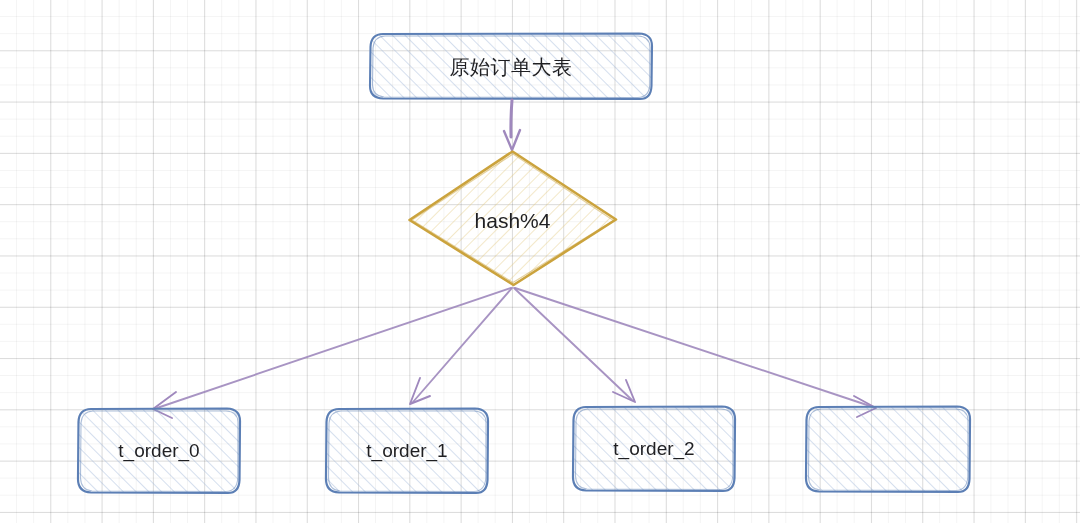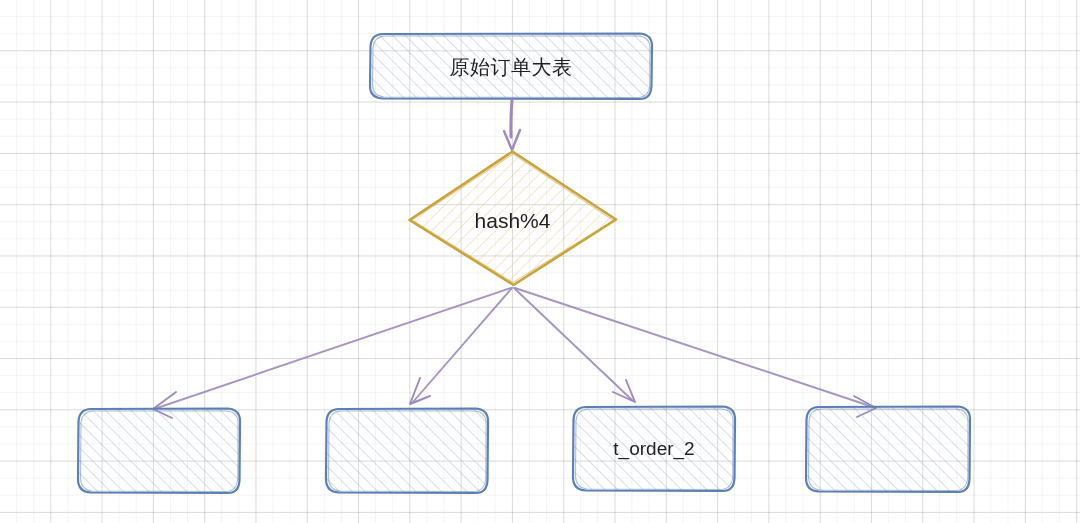--- a/index.html
+++ b/index.html
@@ -126,18 +126,20 @@
       <rect x="806" y="406" width="164" height="86" rx="13" ry="13" fill="url(#hatch-blue)" stroke="none"></rect>
       <path d="M819 407 Q807 407 806.5 420 L806 478 Q806 491 819 491.5 L958 492 Q969 492 969.5 479 L970 419 Q970 407 957 406.5 L819 407 Z" fill="none" stroke="#5c7fb5" stroke-width="2.2" stroke-linecap="round" stroke-linejoin="round"></path>
       <path d="M821 409 Q810 409.5 809 421 L808.5 477 Q809 489 820 490 L956 490.5 Q967 490 967.8 477 L968 420 Q967.5 409.5 956 409 L821 409 Z" fill="none" stroke="#5c7fb5" stroke-width="1.1" stroke-linecap="round" stroke-linejoin="round" opacity="0.5"></path>
     </g>
   </svg>
 
   <div class="node-label label-cn" style="left:370px; top:54px; width:282px;">原始订单大表</div>
 
   <div class="node-label label-diamond" style="left:409px; top:209px; width:207px;">hash%4</div>
 
+  <div class="node-label label-mono" style="left:78px; top:440px; width:162px;">t_order_0</div>
 
+  <div class="node-label label-mono" style="left:326px; top:440px; width:162px;">t_order_1</div>
 
   <div class="node-label label-mono" style="left:573px; top:438px; width:162px;">t_order_2</div>
 
 
 </div>
 
 </body></html>

